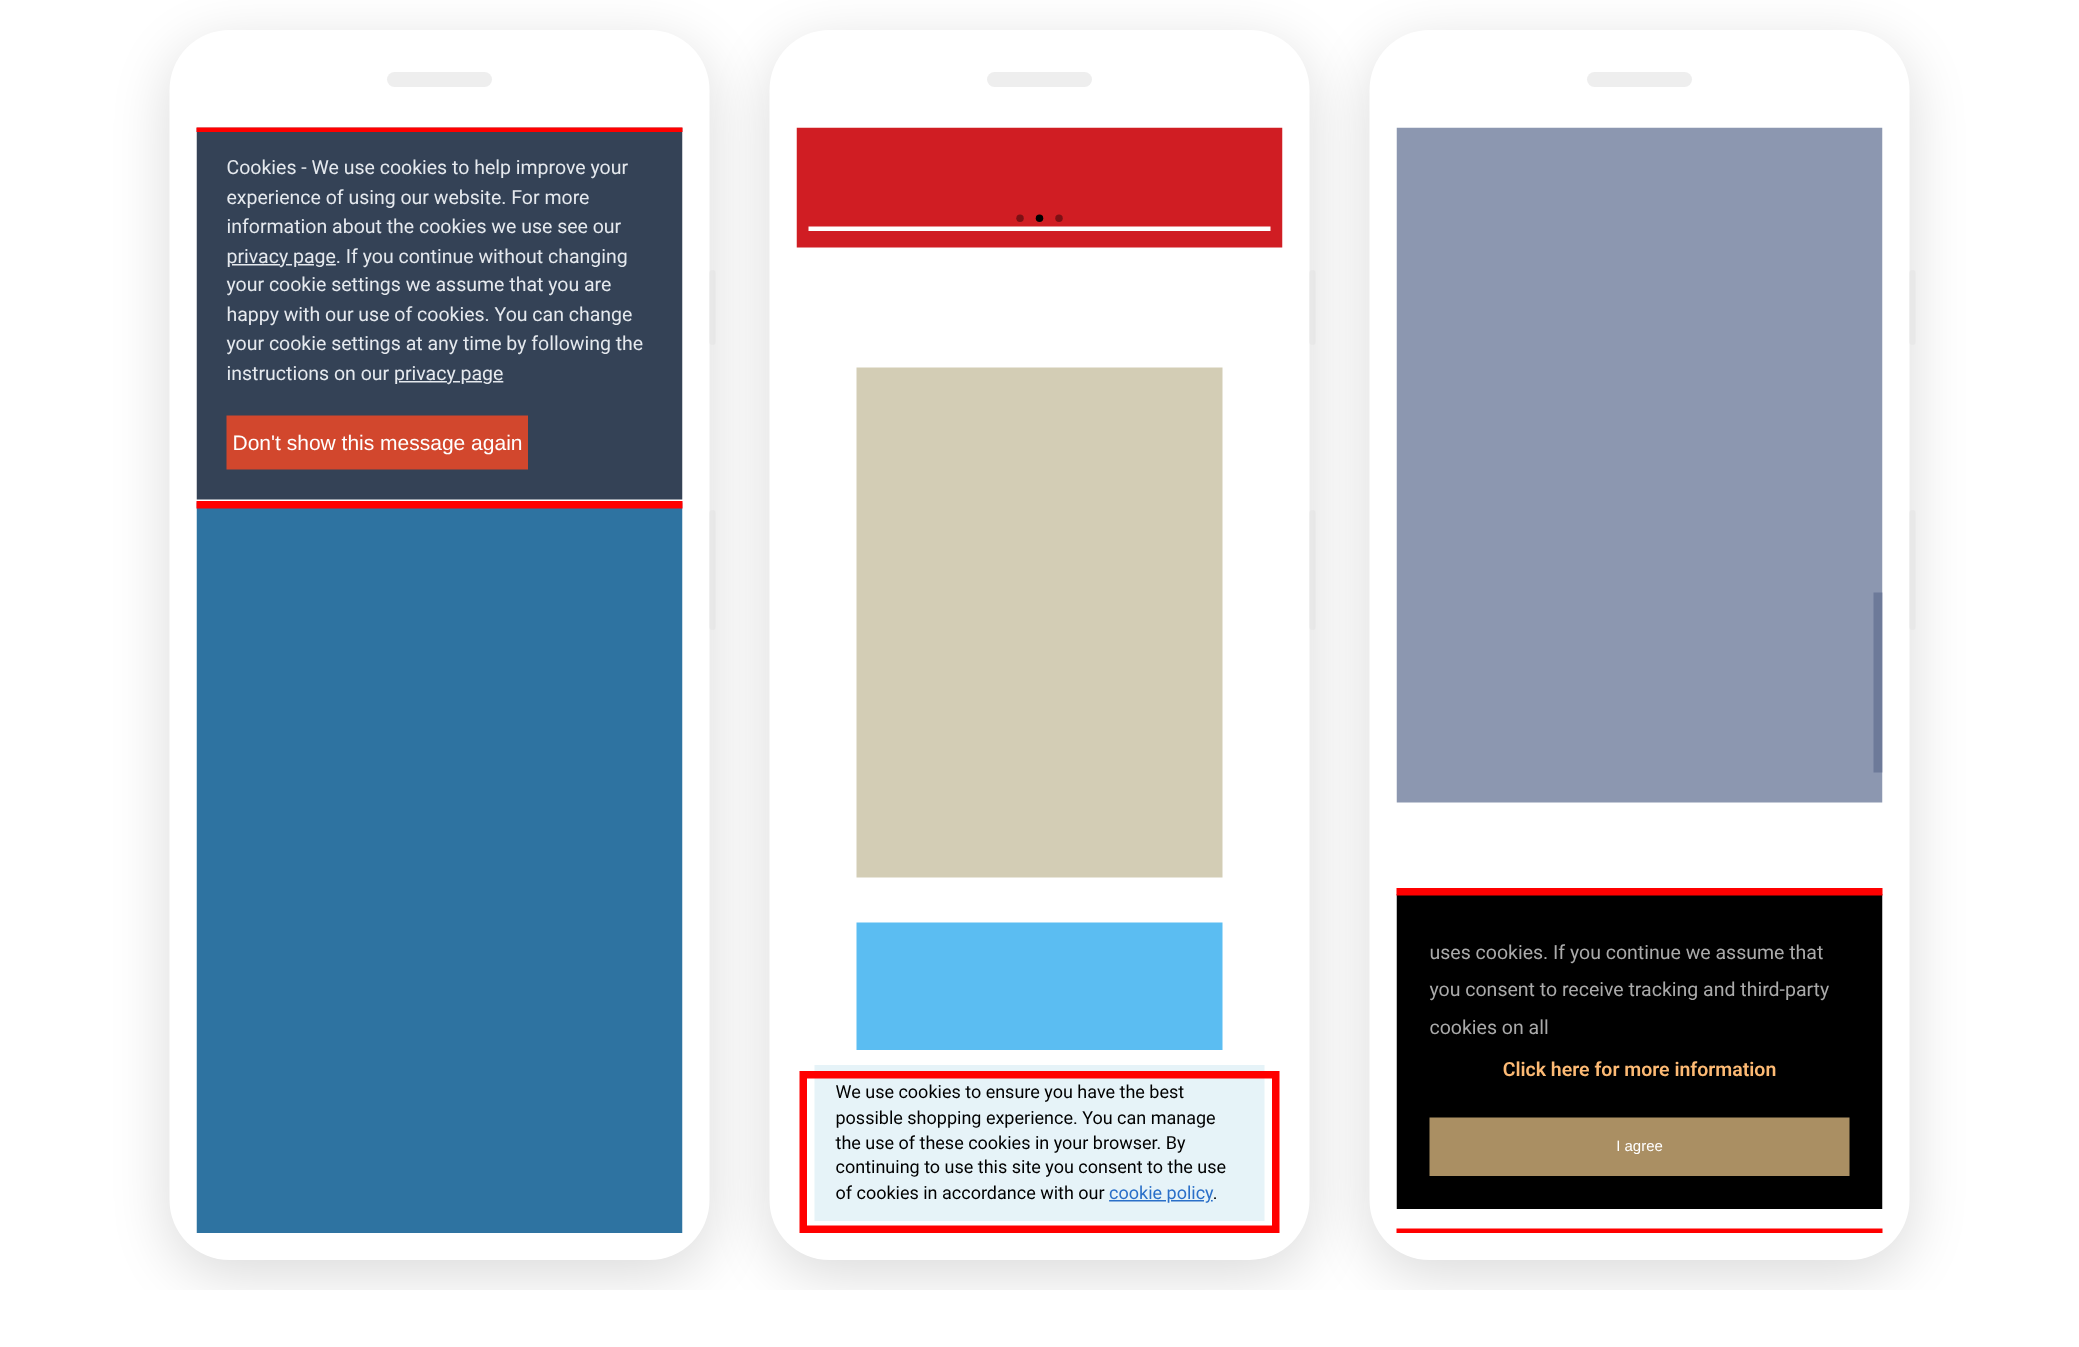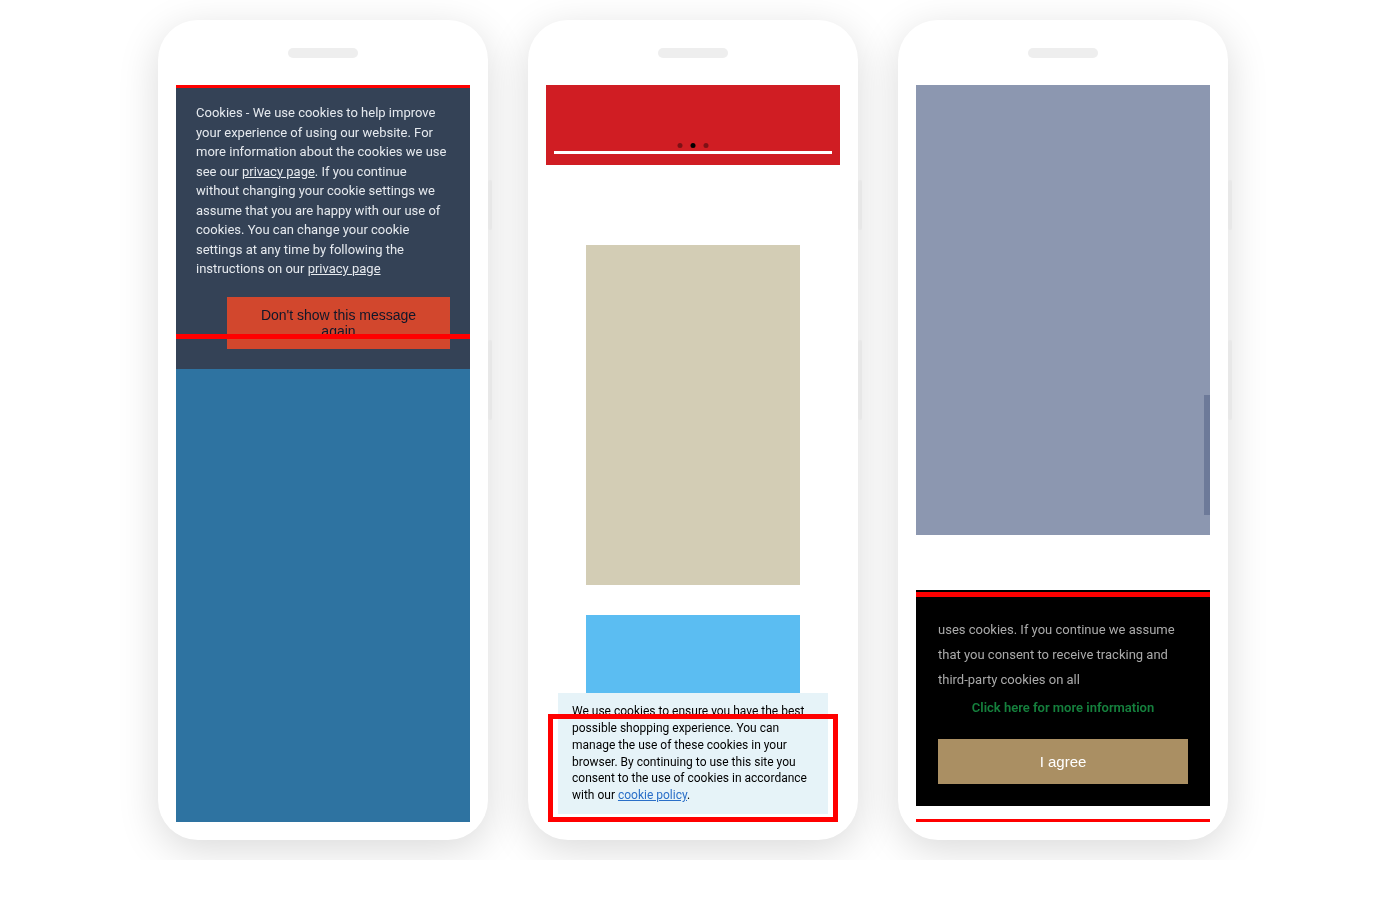--- a/index.html
+++ b/index.html
@@ -5,21 +5,21 @@
   * { box-sizing: border-box; margin: 0; padding: 0; }
   body {
     font-family: -apple-system, BlinkMacSystemFont, "Segoe UI", Roboto, Arial, sans-serif;
     background: #fff;
     padding: 20px;
     display: flex;
     justify-content: center;
     gap: 40px;
   }
   .phone {
-    width: 330px;
+    width: 360px;
     height: 820px;
     background: #fff;
     border-radius: 40px;
     box-shadow: 0 10px 40px rgba(0,0,0,0.15);
     position: relative;
     padding: 65px 18px 18px 18px;
   }
   .speaker {
     position: absolute;
     top: 28px;
@@ -59,26 +59,25 @@
     color: #e5e9ee;
     padding: 18px 20px 20px 20px;
     font-size: 13px;
     line-height: 1.5;
   }
   .p1-banner a { color: #e5e9ee; text-decoration: underline; }
   .p1-button {
     display: inline-block;
     margin-top: 18px;
     background: #d2472d;
-    color: #0f172a;
-    padding: 10px 28px;
+    color: #ffffff;
+    padding: 10px 4px;
     font-size: 14px;
     border: none;
     cursor: pointer;
-    margin-left: 31px;
   }
   .p1-content {
     position: absolute;
     top: 250px; left: 0; right: 0; bottom: 0;
     background: #2e73a1;
   }
 
   
   .p2-header {
     position: absolute;
@@ -150,34 +149,34 @@
     left: 0; right: 0; bottom: 16px;
     background: #000;
     color: #aaa;
     padding: 28px 22px 22px 22px;
     font-size: 13px;
     line-height: 1.9;
   }
   .p3-link {
     display: block;
     text-align: center;
-    color: #15803d;
+    color: #fdba74;
     font-weight: 600;
     margin-top: 4px;
     text-decoration: none;
   }
   .p3-button {
     display: block;
     width: 100%;
     margin-top: 18px;
     background: #aa8f63;
     color: #fff;
     border: none;
     padding: 14px 0;
-    font-size: 15px;
+    font-size: 10px;
     cursor: pointer;
   }
 </style>
 </head>
 <body>
 
 <div class="phone">
   <div class="speaker"></div>
   <div class="side-button sb1"></div>
   <div class="side-button sb2"></div>

